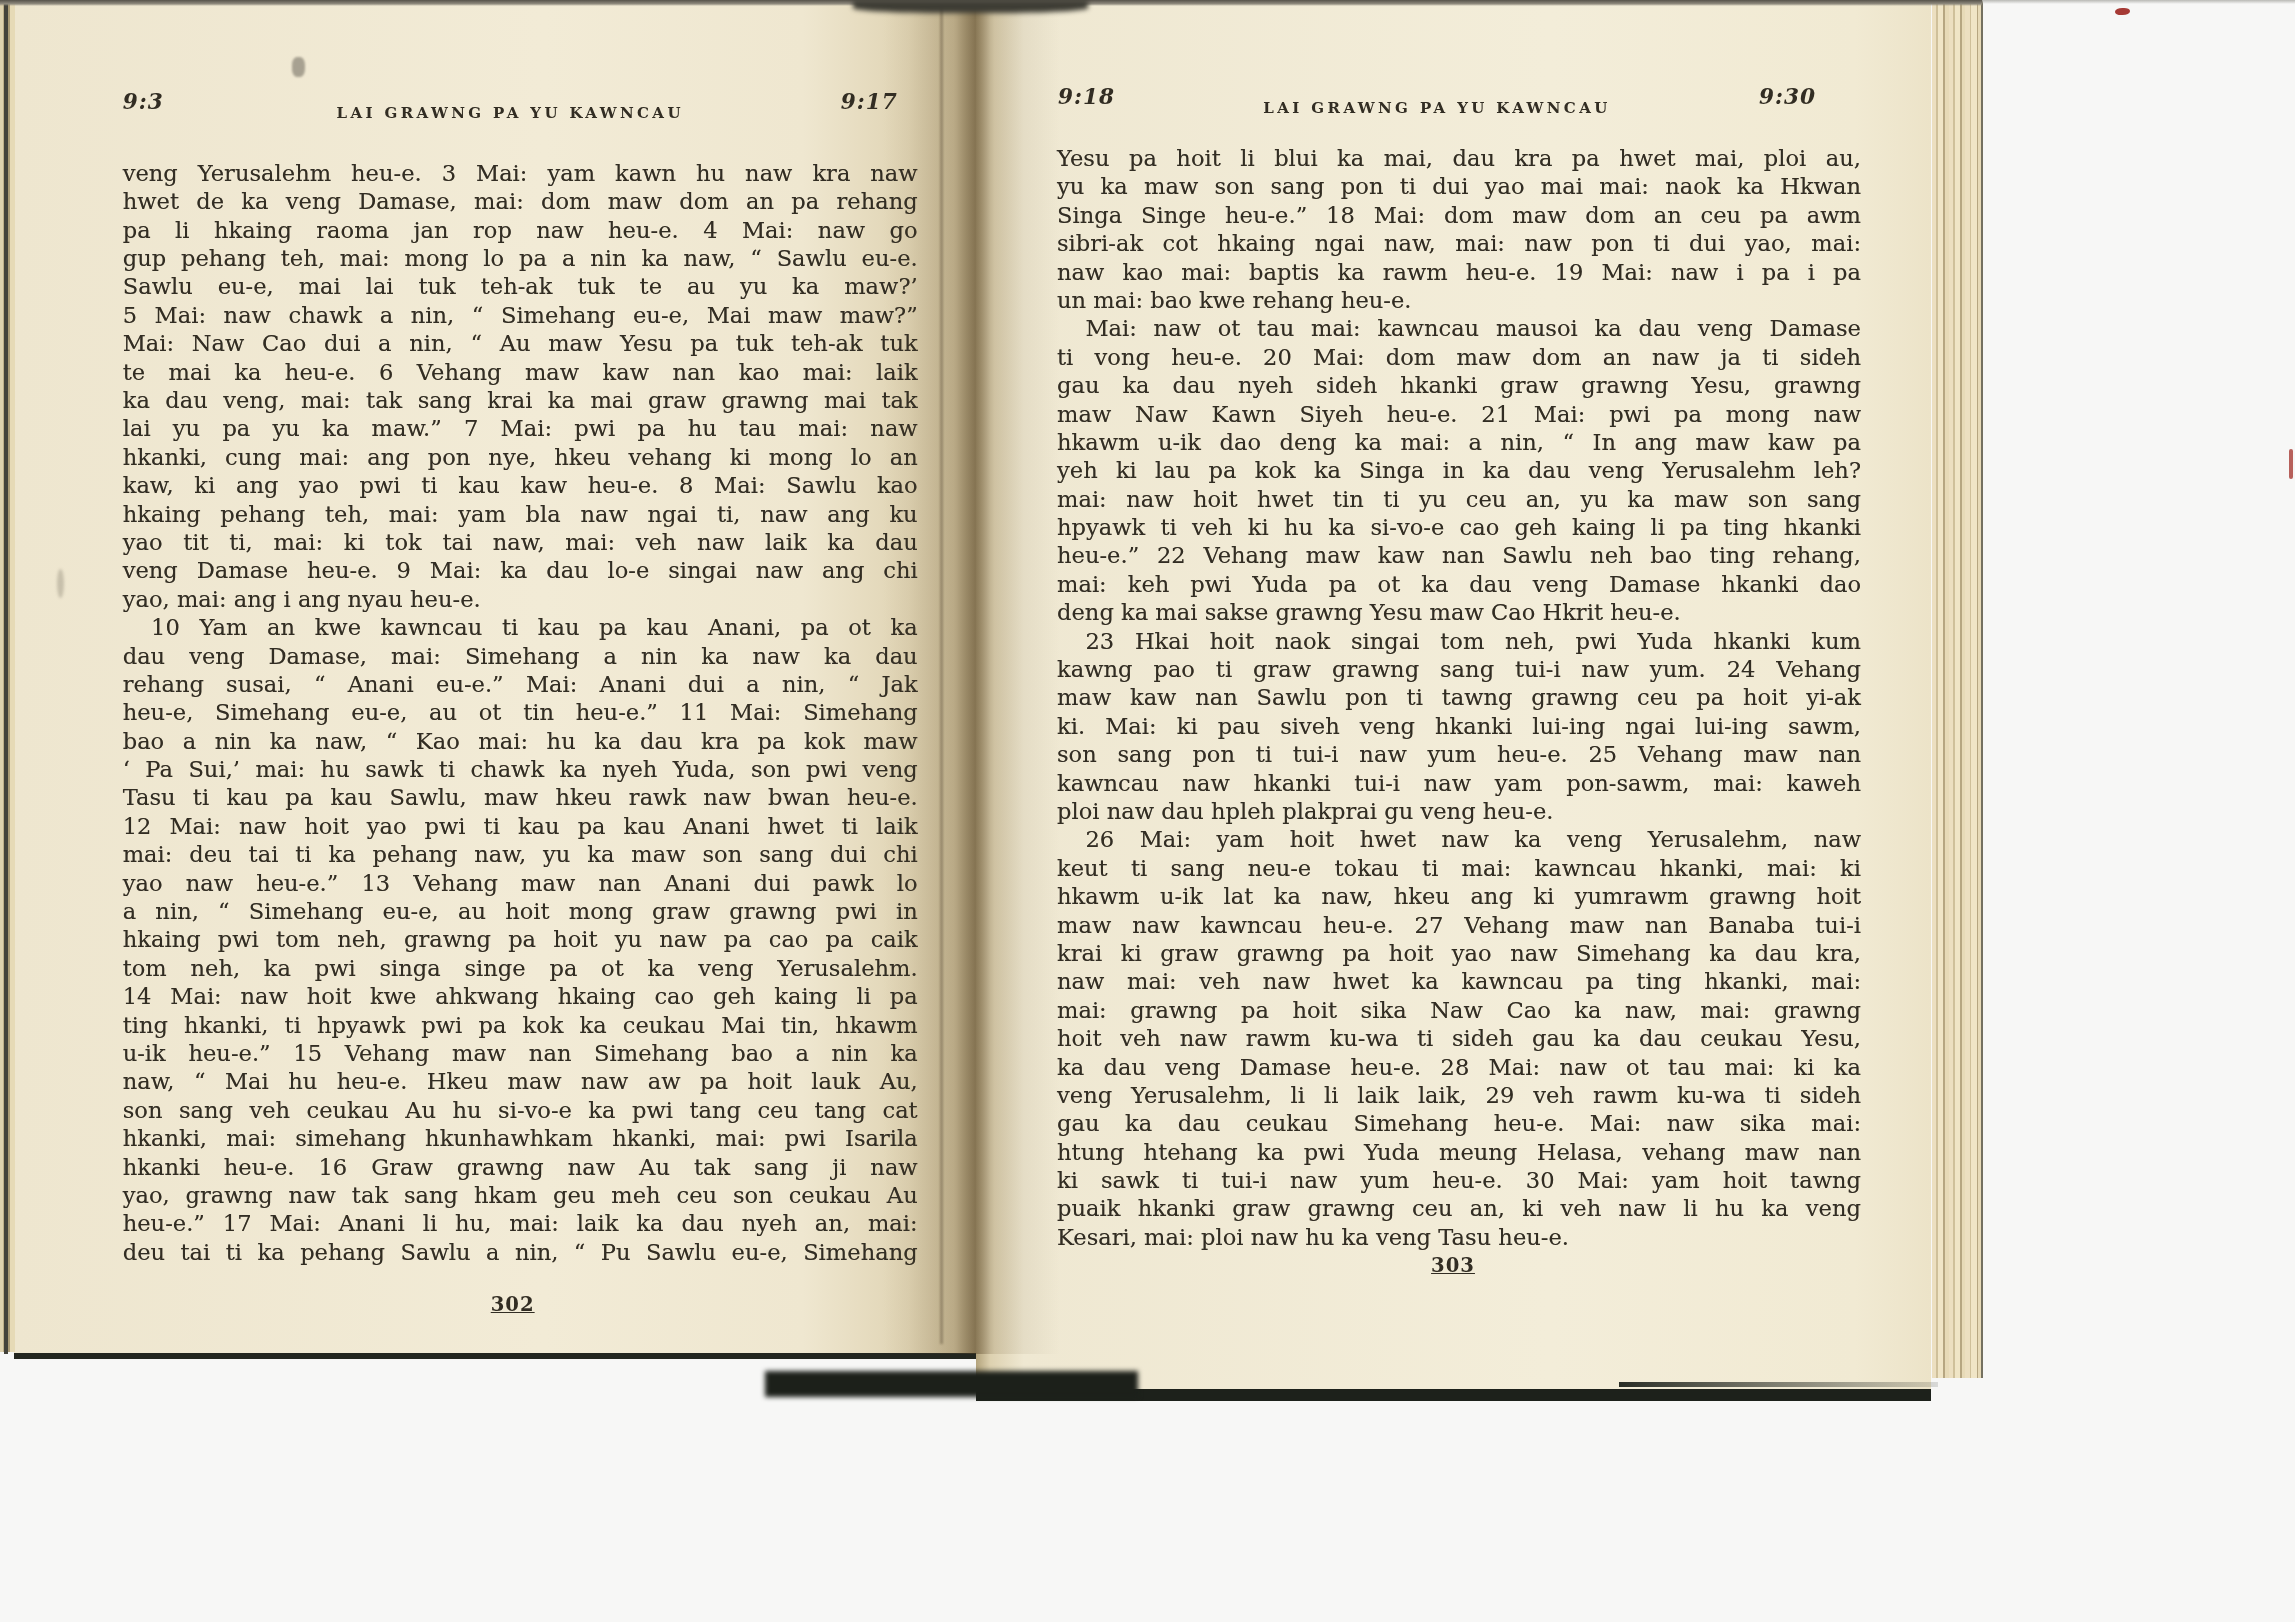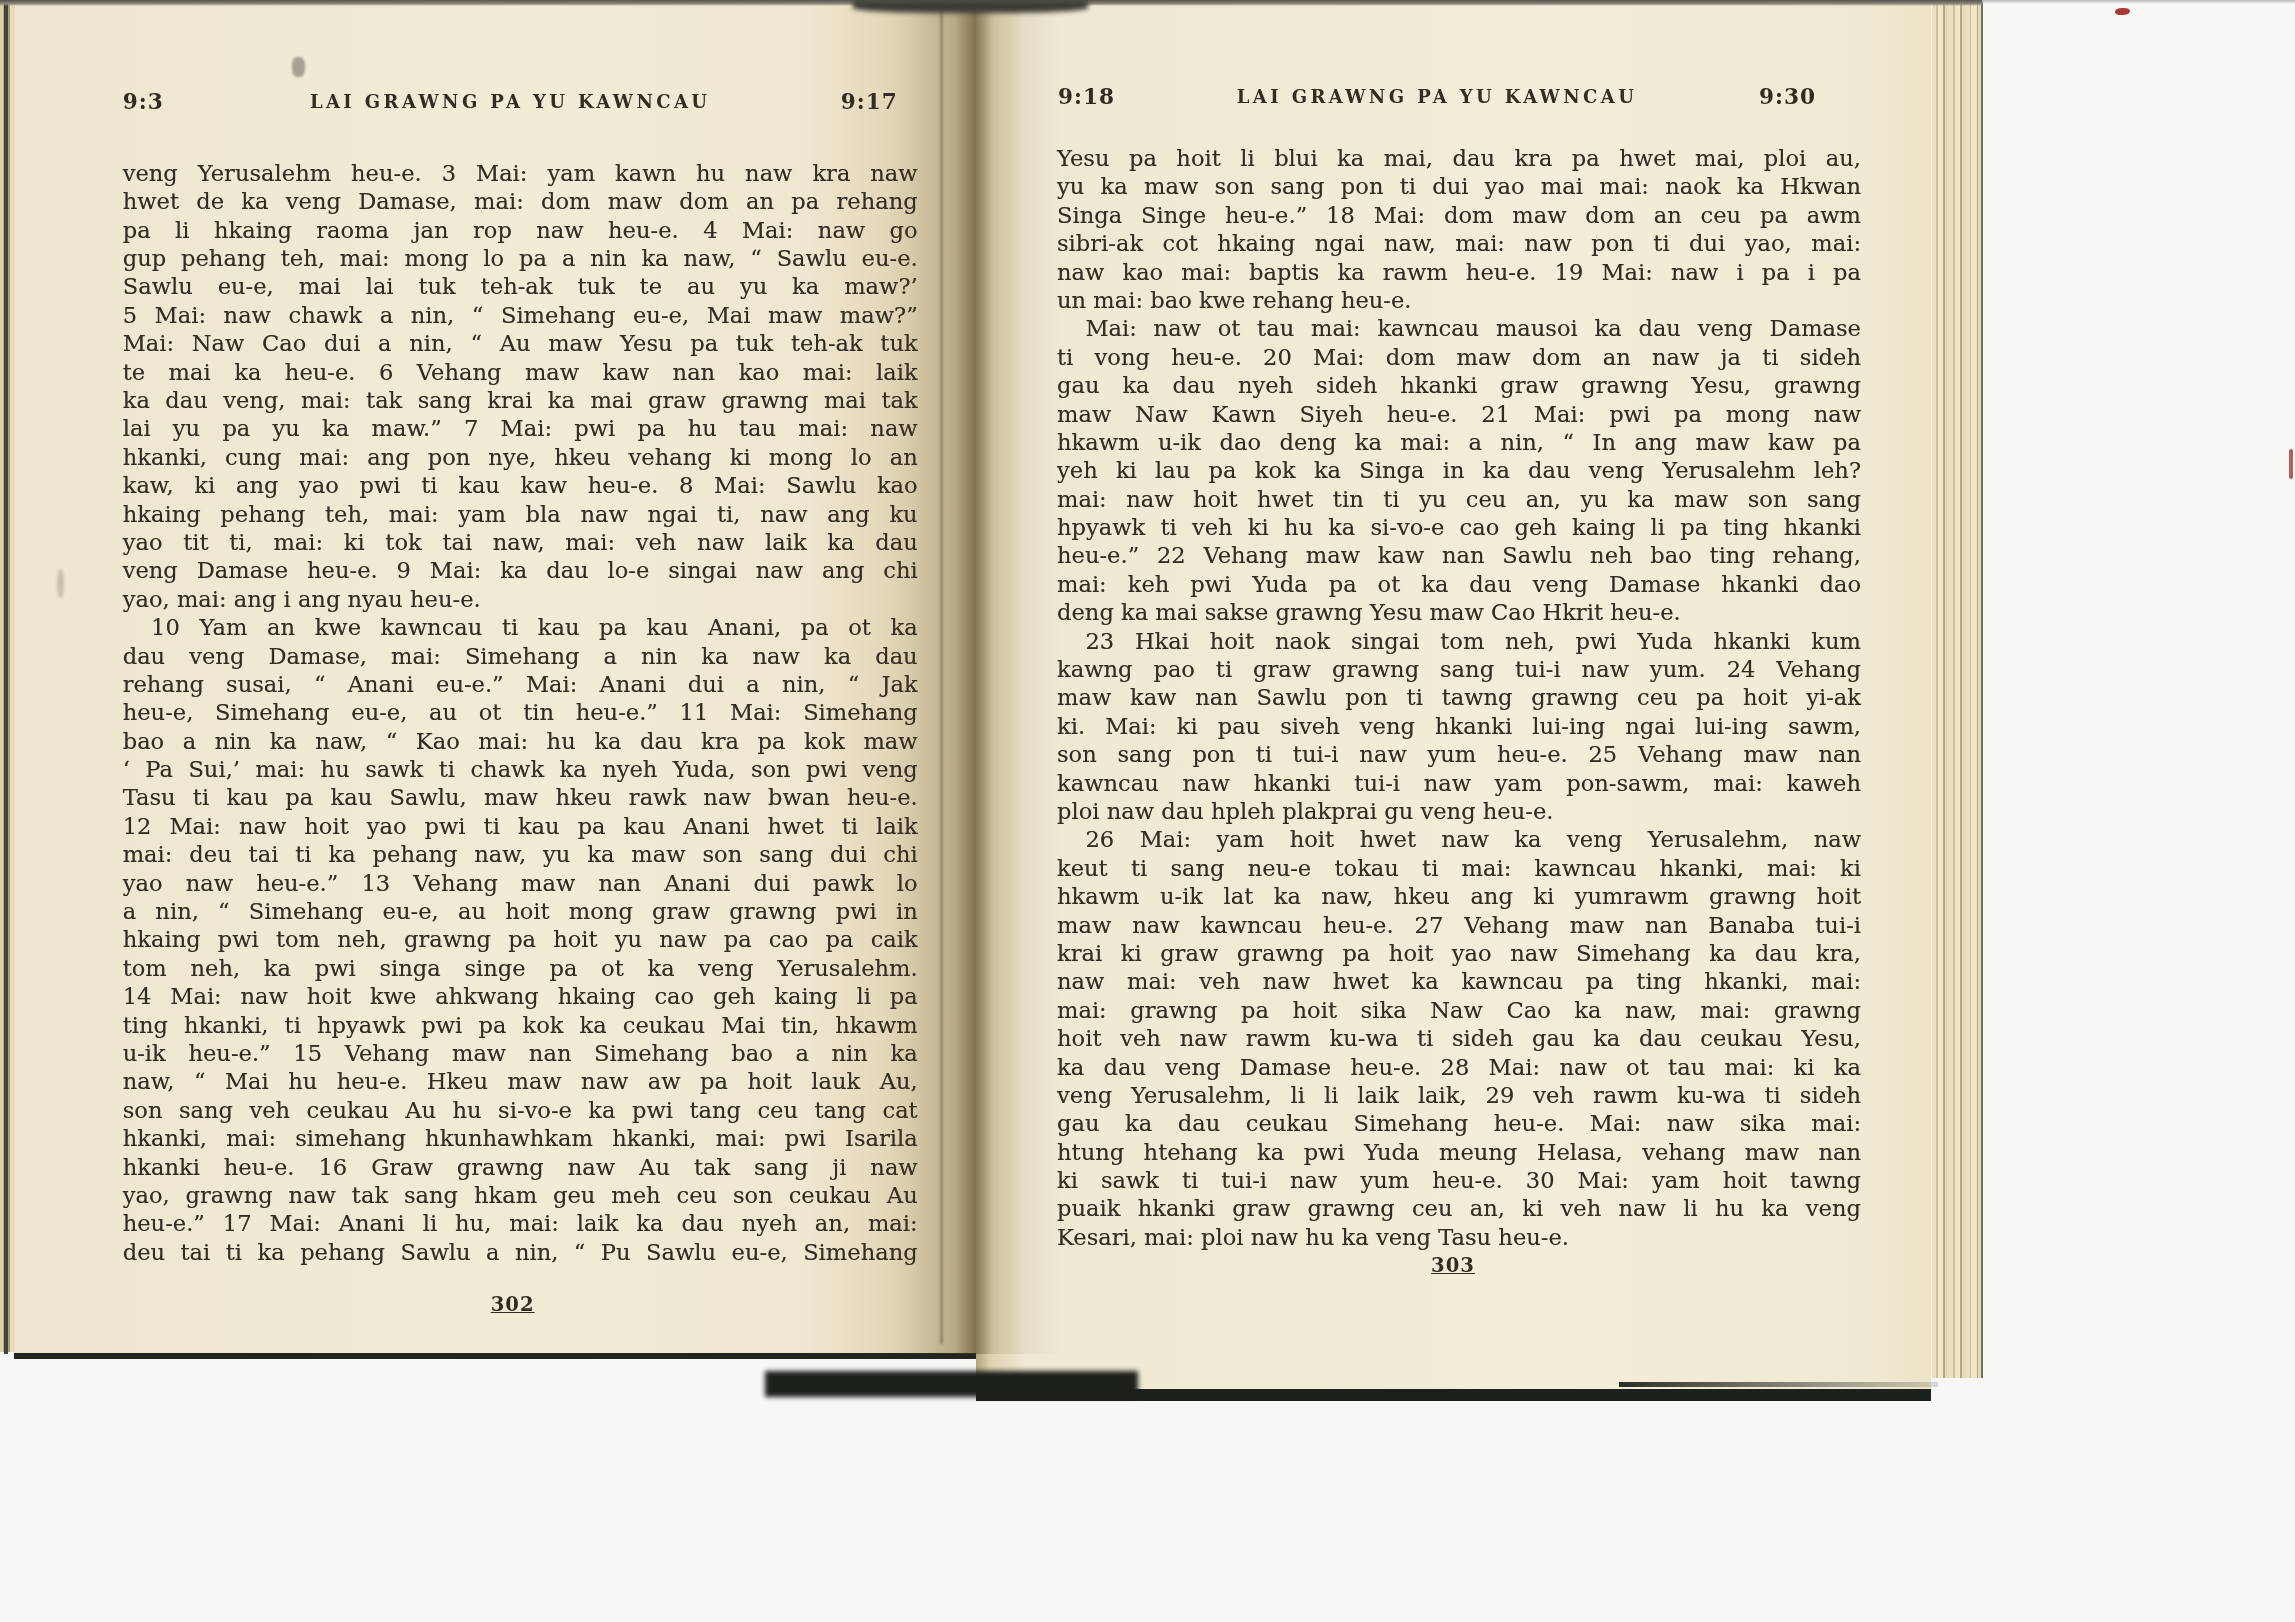--- a/index.html
+++ b/index.html
@@ -47,24 +47,24 @@
   .bottom-edge-line{position:absolute;left:1619px;top:1382px;width:319px;height:4.9px;background:linear-gradient(90deg,#2a2e26,rgba(42,46,38,.15));}
 
   
   .red-speck-top{position:absolute;left:2115px;top:7.8px;width:14.7px;height:7.4px;background:var(--accent-red);border-radius:50% 40% 50% 40%;}
   .red-speck-side{position:absolute;left:2289px;top:449px;width:4.4px;height:30px;background:var(--accent-red);opacity:.8;border-radius:2px;}
   .smudge-top-left{position:absolute;left:292px;top:57px;width:12.8px;height:19.6px;background:#6d685c;opacity:.55;border-radius:40%;filter:blur(1px);}
   .smudge-left-margin{position:absolute;left:57px;top:569px;width:6.9px;height:29px;background:#8d8674;opacity:.4;filter:blur(1.5px);border-radius:50%;}
 
   
   .running-head{position:absolute;height:29px;font-weight:bold;}
-  .running-head .ref{position:absolute;top:0;font-size:21.6px;letter-spacing:1px;}
+  .running-head .ref{position:absolute;top:0;font-size:21.6px;letter-spacing:1px;font-style:italic;}
   .running-head .ref.left{left:0;}
   .running-head .ref.right{right:0;}
-  .running-head .title{position:absolute;left:50%;top:2px;transform:translateX(-50%);font-size:18px;letter-spacing:3.4px;white-space:nowrap;}
+  .running-head .title{position:absolute;left:50%;top:15px;transform:translateX(-50%);font-size:15px;letter-spacing:3.4px;white-space:nowrap;}
   .head-left{left:123px;top:89px;width:775px;}
 
   
   .text-col{position:absolute;font-size:22.6px;color:var(--ink);text-shadow:0 0 0.5px rgba(50,45,35,.45);}
   .line{height:28.4px;line-height:28.4px;text-align:justify;text-align-last:justify;-moz-text-align-last:justify;white-space:normal;overflow:visible;}
   .line.end{text-align-last:left;-moz-text-align-last:left;}
   .line.ind{text-indent:28.4px;}
 
   .page-number{position:absolute;font-size:19.6px;font-weight:bold;letter-spacing:1px;text-align:center;width:98px;text-decoration:underline;}
 </style>

